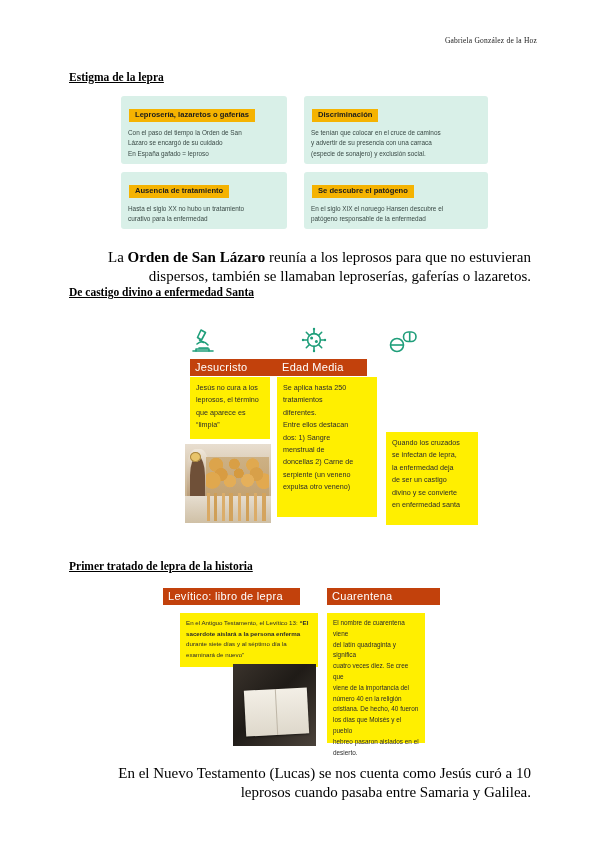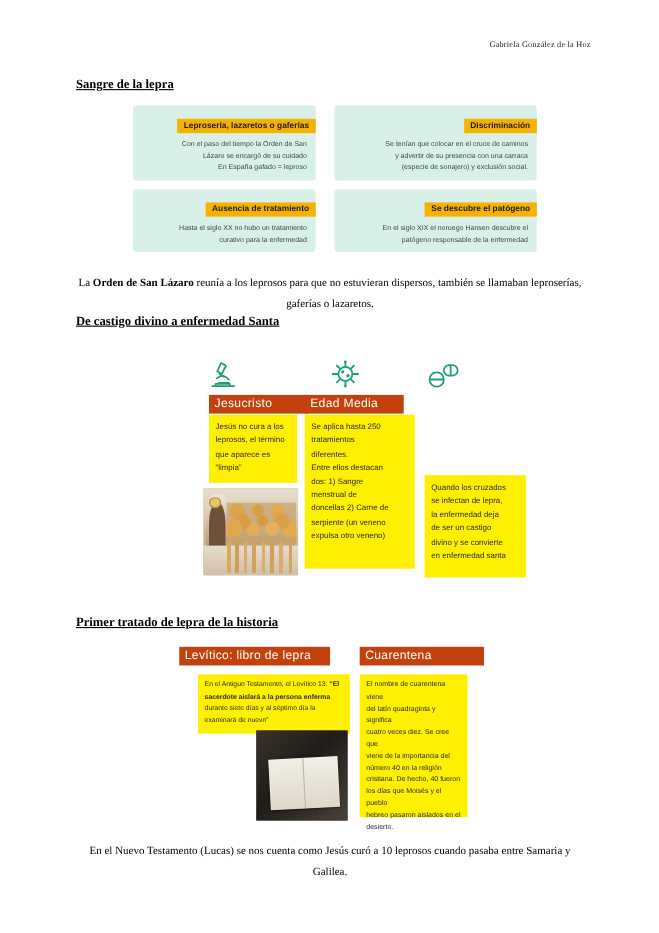--- a/index.html
+++ b/index.html
@@ -25,31 +25,30 @@
     position:absolute;left:69px;
     font-family:"Liberation Serif", serif;
     font-weight:bold;font-size:11.5px;
     text-decoration:underline;
     white-space:nowrap;
   }
 
   .para{
     position:absolute;left:69px;width:462px;
     font-family:"Liberation Serif", serif;
-    font-size:10px;line-height:19px;
-    text-align:center;
+    font-size:15px;line-height:19px;
+    text-align:right;
   }
   .para b{font-weight:bold;}
 
   
   .teal-card{
     position:absolute;
     background:#d9f0e8;
     border-radius:3px;
-    text-align:right;
   }
   .chip{
     display:inline-block;
     background:#f5b301;
     color:#1c1c1c;
     font-family:"Liberation Sans", sans-serif;
     font-weight:bold;font-size:7.6px;
     padding:2.5px 6px 3px 6px;
     line-height:1;
     white-space:nowrap;
@@ -143,21 +142,21 @@
       transform:rotate(-3deg);
       background:repeating-linear-gradient(180deg,#8d8madd 0 0, rgba(80,78,72,.55) 0 1px, transparent 1px 4px);}
 </style>
 </head>
 <body>
 
 <div class="page">
 
   <div class="header-name">Gabriela González de la Hoz</div>
 
-  <div class="h-sec" style="top:71px;">Sangre de la lepra</div>
+  <div class="h-sec" style="top:71px;">Estigma de la lepra</div>
 
   <div class="teal-card" style="left:121px;top:96px;width:166px;height:68px;">
     <div style="padding:7px 0 0 8px;">
       <span class="chip">Leprosería, lazaretos o gaferías</span>
     </div>
     <div class="teal-body">Con el paso del tiempo la Orden de San
 Lázaro se encargó de su cuidado
 En España gafado = leproso</div>
   </div>
 

